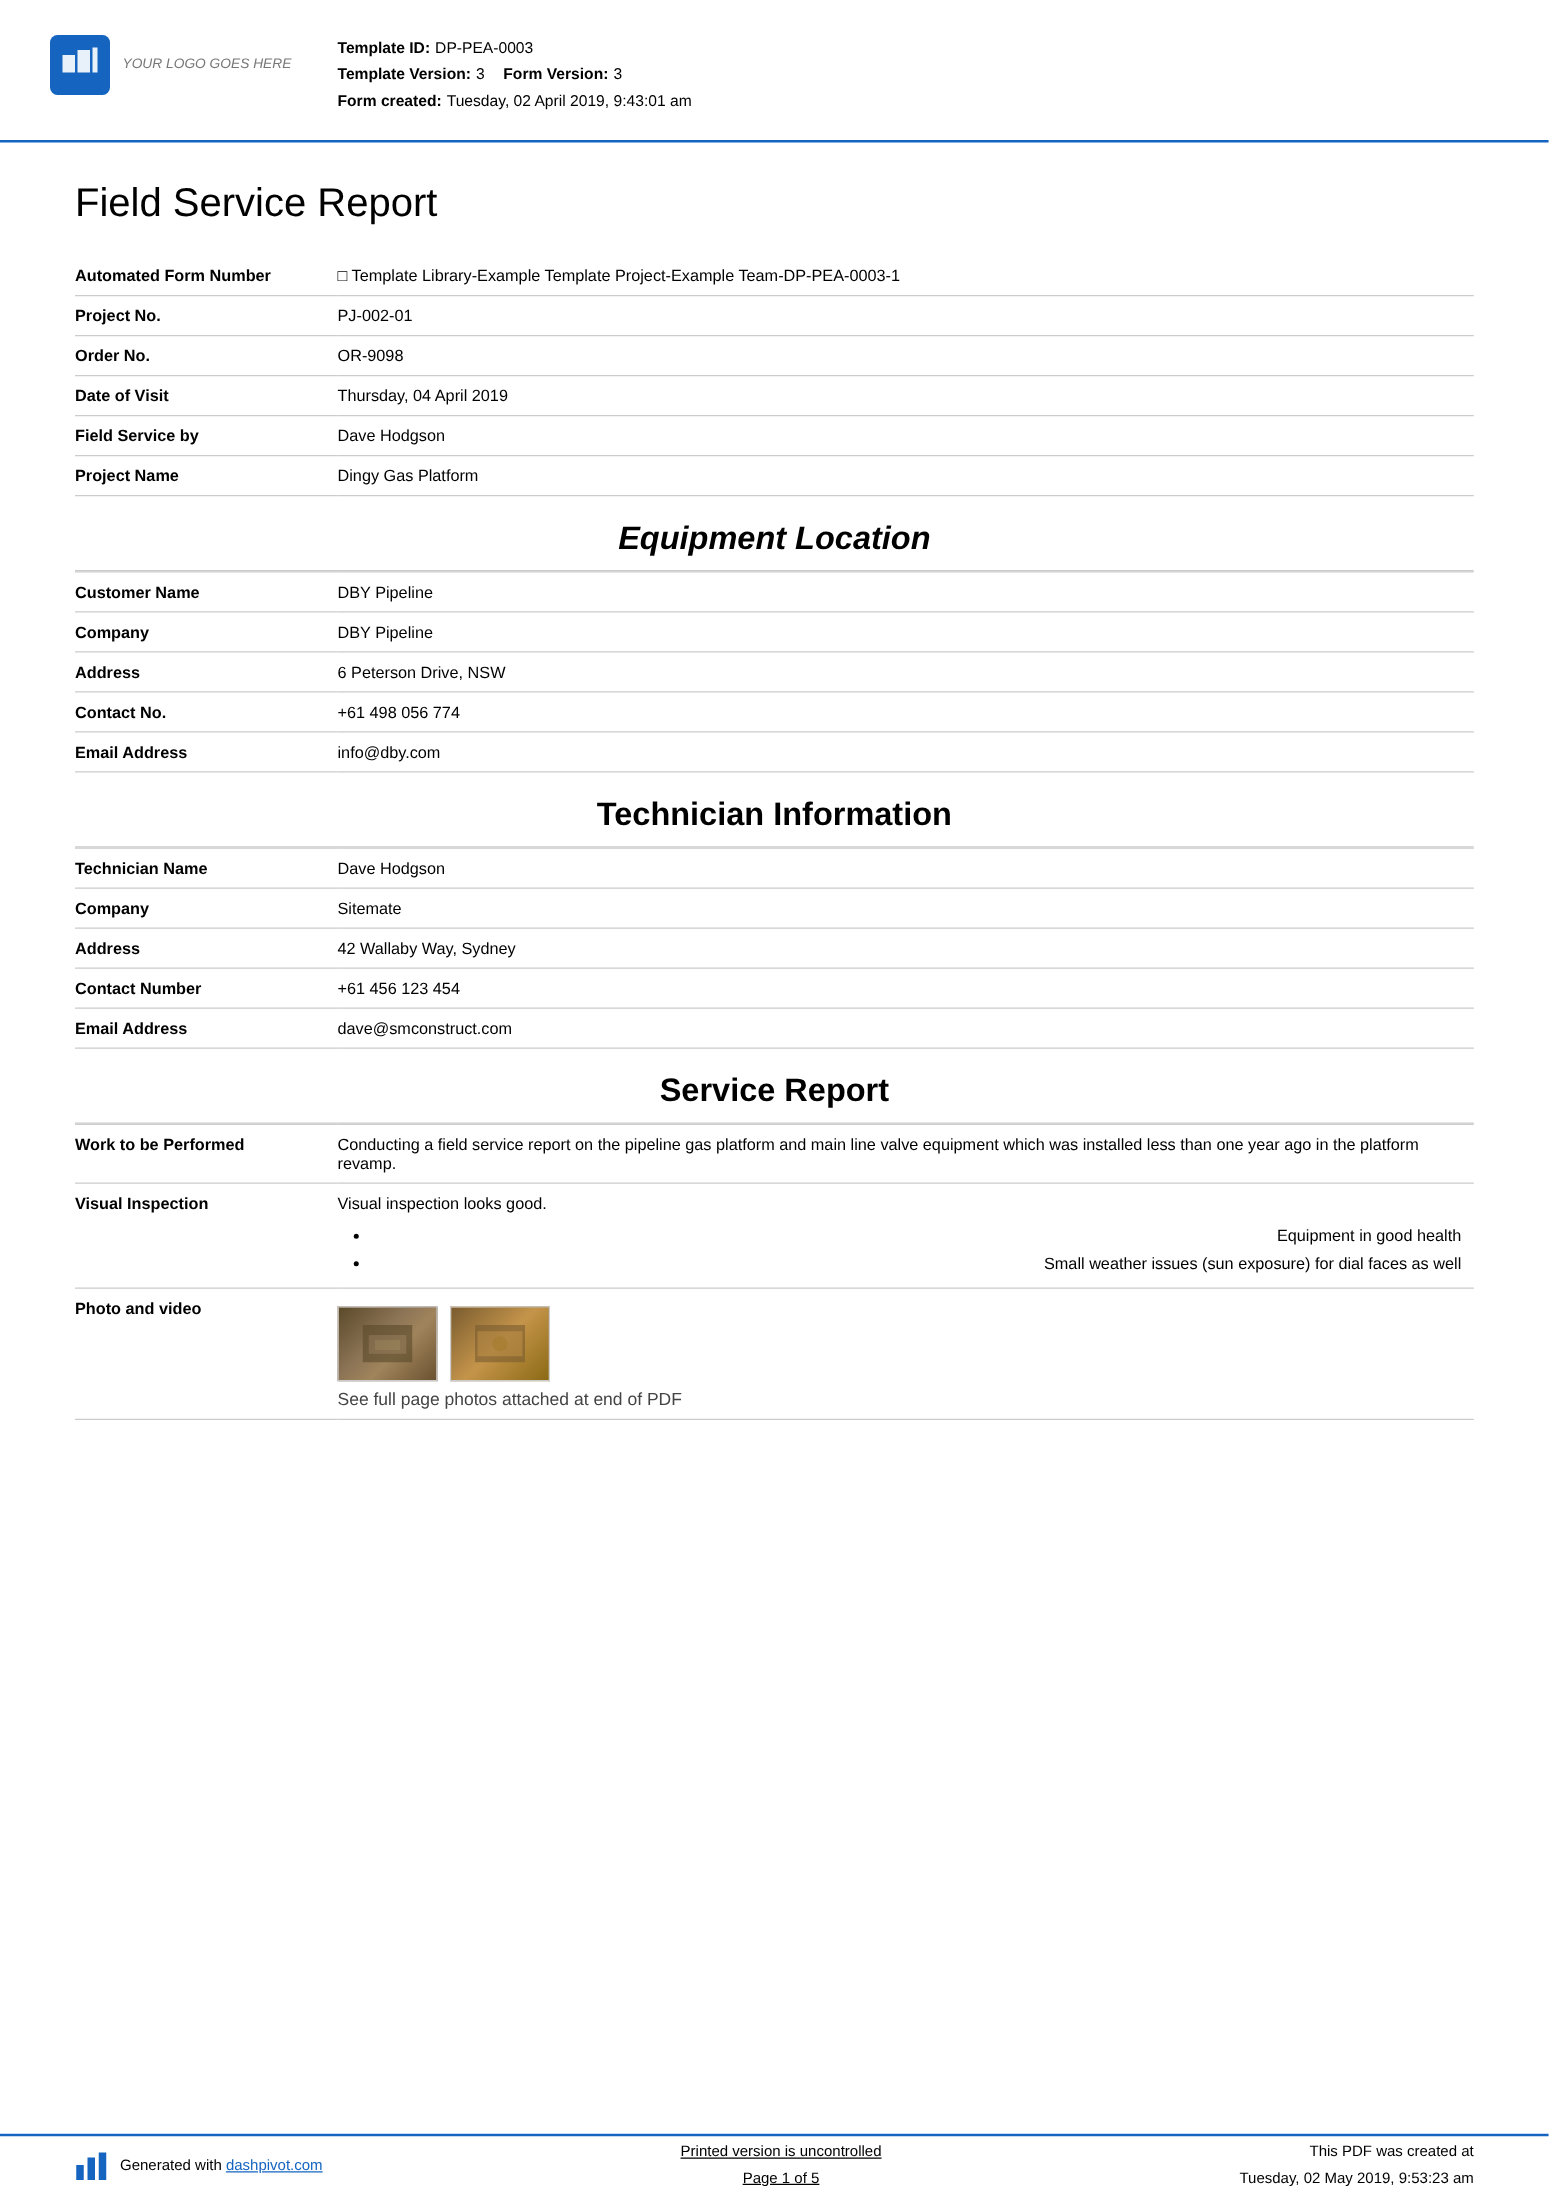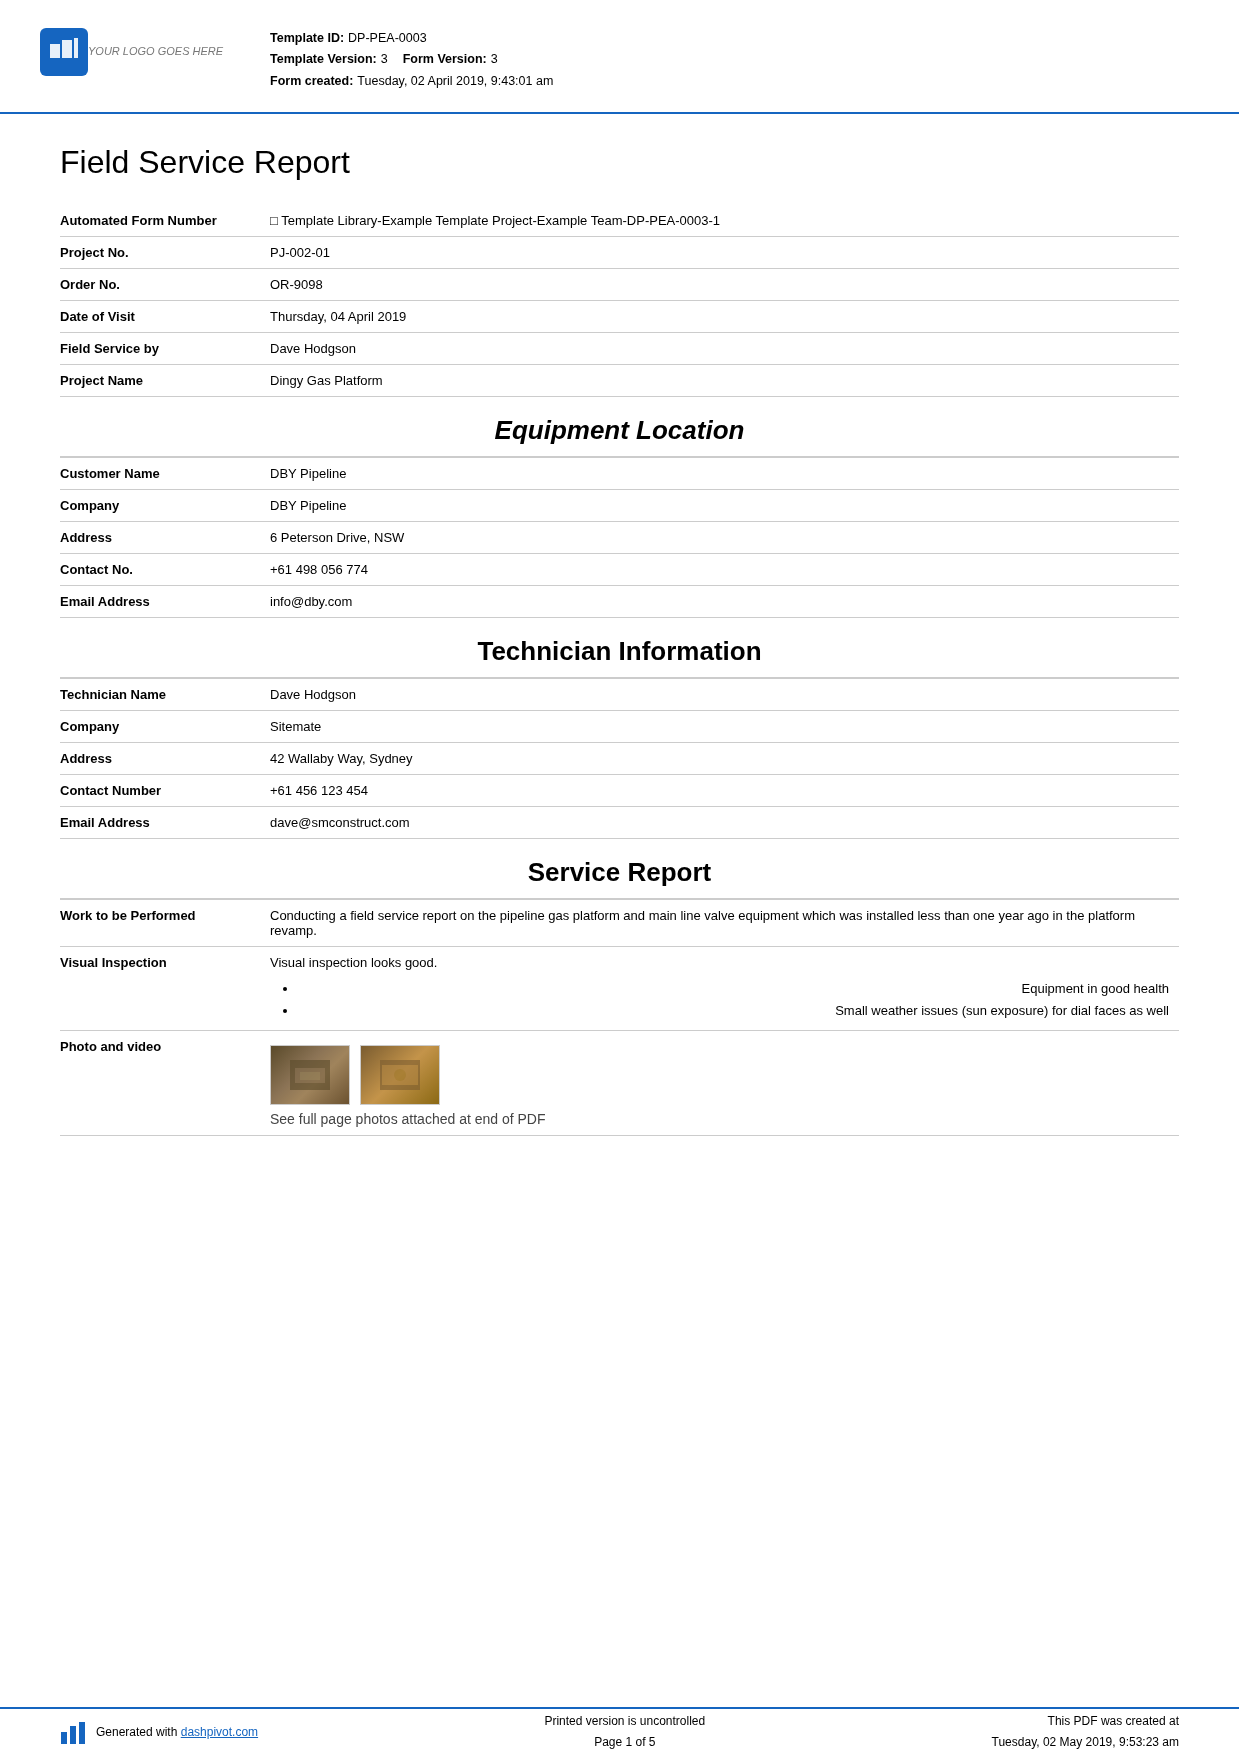--- a/index.html
+++ b/index.html
@@ -25,20 +25,21 @@
     .header {
       display: flex;
       align-items: flex-start;
       padding: 28px 60px 20px 40px;
       border-bottom: 2px solid #1565c0;
       gap: 30px;
     }
     .logo-box {
       display: flex;
       align-items: center;
+      gap: 10px;
       min-width: 200px;
     }
     .logo-icon {
       width: 48px;
       height: 48px;
       background: #1565c0;
       border-radius: 6px;
       display: flex;
       align-items: center;
       justify-content: center;
@@ -178,20 +179,21 @@
       height: 28px;
     }
     .footer-link {
       color: #1565c0;
       text-decoration: underline;
     }
     .footer-center {
       font-size: 12px;
       line-height: 1.7;
       text-align: center;
+      text-decoration: underline;
     }
     .footer-right {
       font-size: 12px;
       line-height: 1.7;
       text-align: right;
     }
   </style>
 </head>
 <body>
 

